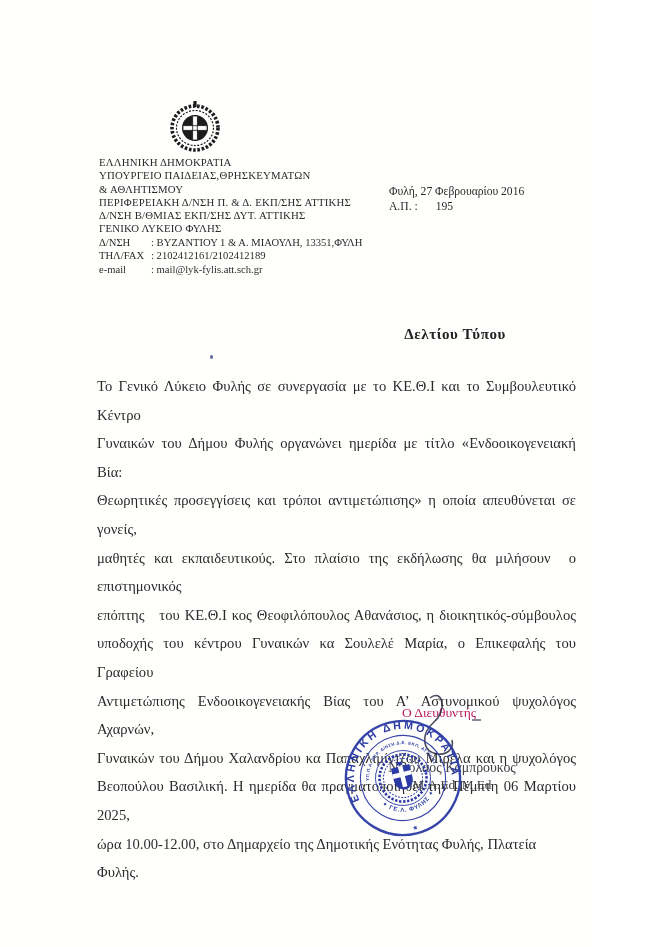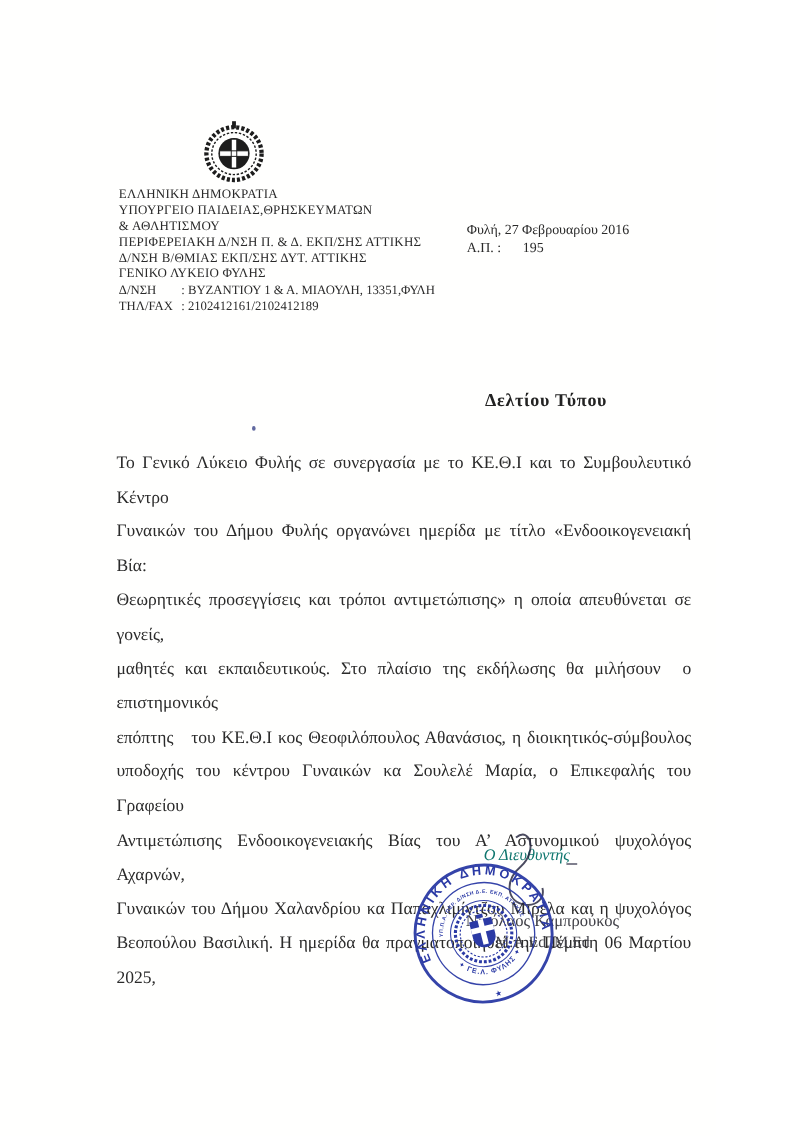--- a/index.html
+++ b/index.html
@@ -25,21 +25,21 @@
     font-size:15px;font-weight:bold;letter-spacing:.6px;color:#222;}
 
   .artifact-dot{left:210px;top:355px;width:3px;height:4px;background:#3a4488;border-radius:50%;opacity:.8;}
 
   
   .body-text{left:97px;top:372px;width:479px;font-size:14.6px;line-height:28.6px;color:#2b2b2b;}
   .jline{text-align:justify;text-align-last:justify;}
   .jline-last{text-align:left;}
 
   
-  .sig-role{left:396px;top:705px;width:86px;text-align:center;font-size:13.5px;color:#0f766e;font-style:italic;}
+  .sig-role{left:396px;top:705px;width:86px;text-align:center;font-size:13.5px;color:#be185d;}
   .sig-name{left:388px;top:760px;width:128px;text-align:center;font-size:13.8px;color:#3f3f46;white-space:nowrap;}
   .sig-creds{left:388px;top:777px;width:128px;text-align:center;font-size:13.2px;color:#3f3f46;}
   .stamp-svg{left:338px;top:713px;transform:rotate(-14deg);}
   .squiggle-svg{left:372px;top:688px;}
   .stamp-text{font-family:"Liberation Sans","DejaVu Sans",sans-serif;font-weight:bold;}
 </style>
 </head>
 <body>
 
 <div class="page">
@@ -66,20 +66,23 @@
     <div>ΓΕΝΙΚΟ ΛΥΚΕΙΟ ΦΥΛΗΣ</div>
   </div>
 
   <div class="abs contact-block">
     <div class="contact-row">
       <span class="clabel">Δ/ΝΣΗ</span><span>: ΒΥΖΑΝΤΙΟΥ 1 &amp; Α. ΜΙΑΟΥΛΗ, 13351,ΦΥΛΗ</span>
     </div>
     <div class="contact-row">
       <span class="clabel">ΤΗΛ/FAX</span><span>: 2102412161/2102412189</span>
     </div>
+    <div class="contact-row">
+      <span class="clabel">e-mail</span><span>: mail@lyk-fylis.att.sch.gr</span>
+    </div>
   </div>
 
   <div class="abs date-block">
     <div>Φυλή, 27 Φεβρουαρίου 2016</div>
     <div class="proto-row">
       <span>Α.Π. :</span><span class="pnum">195</span>
     </div>
   </div>
 
   <div class="abs press-title">Δελτίου Τύπου</div>
@@ -89,20 +92,21 @@
   <div class="abs body-text">
     <div class="jline">Το Γενικό Λύκειο Φυλής σε συνεργασία με το ΚΕ.Θ.Ι και το Συμβουλευτικό Κέντρο</div>
     <div class="jline">Γυναικών του Δήμου Φυλής οργανώνει ημερίδα με τίτλο «Ενδοοικογενειακή Βία:</div>
     <div class="jline">Θεωρητικές προσεγγίσεις και τρόποι αντιμετώπισης» η οποία απευθύνεται σε γονείς,</div>
     <div class="jline">μαθητές και εκπαιδευτικούς. Στο πλαίσιο της εκδήλωσης θα μιλήσουν&nbsp; ο επιστημονικός</div>
     <div class="jline">επόπτης &nbsp; του ΚΕ.Θ.Ι κος Θεοφιλόπουλος Αθανάσιος, η διοικητικός-σύμβουλος</div>
     <div class="jline">υποδοχής του κέντρου Γυναικών κα Σουλελέ Μαρία, ο Επικεφαλής του Γραφείου</div>
     <div class="jline">Αντιμετώπισης Ενδοοικογενειακής Βίας του Α’ Αστυνομικού ψυχολόγος Αχαρνών,</div>
     <div class="jline">Γυναικών του Δήμου Χαλανδρίου κα Παπαχλιμίντζου Μιρέλα και η ψυχολόγος</div>
     <div class="jline">Βεοπούλου Βασιλική. Η ημερίδα θα πραγματοποιηθεί την Πέμπτη 06 Μαρτίου 2025,</div>
+    <div class="jline jline-last">ώρα 10.00-12.00, στο Δημαρχείο της Δημοτικής Ενότητας Φυλής, Πλατεία Φυλής.</div>
   </div>
 
   <div class="abs sig-role">Ο Διευθυντής</div>
   <div class="abs sig-name">Νικόλαος Καμπρούκος</div>
   <div class="abs sig-creds">M.A.Ed.,M.Ed</div>
 
   <svg class="abs squiggle-svg" style="left:372px;top:688px;" width="140" height="90" viewBox="0 0 140 90" aria-hidden="true">
     <path d="M 58 10 C 70 0, 76 22, 62 34 C 48 46, 50 64, 66 66 C 76 67, 82 60, 80 52" fill="none" stroke="#2c2c44" stroke-width="1.6" opacity="0.85"></path>
     <path d="M 100 32 h 9" fill="none" stroke="#2c2c44" stroke-width="1.4" opacity="0.8"></path>
   </svg>

